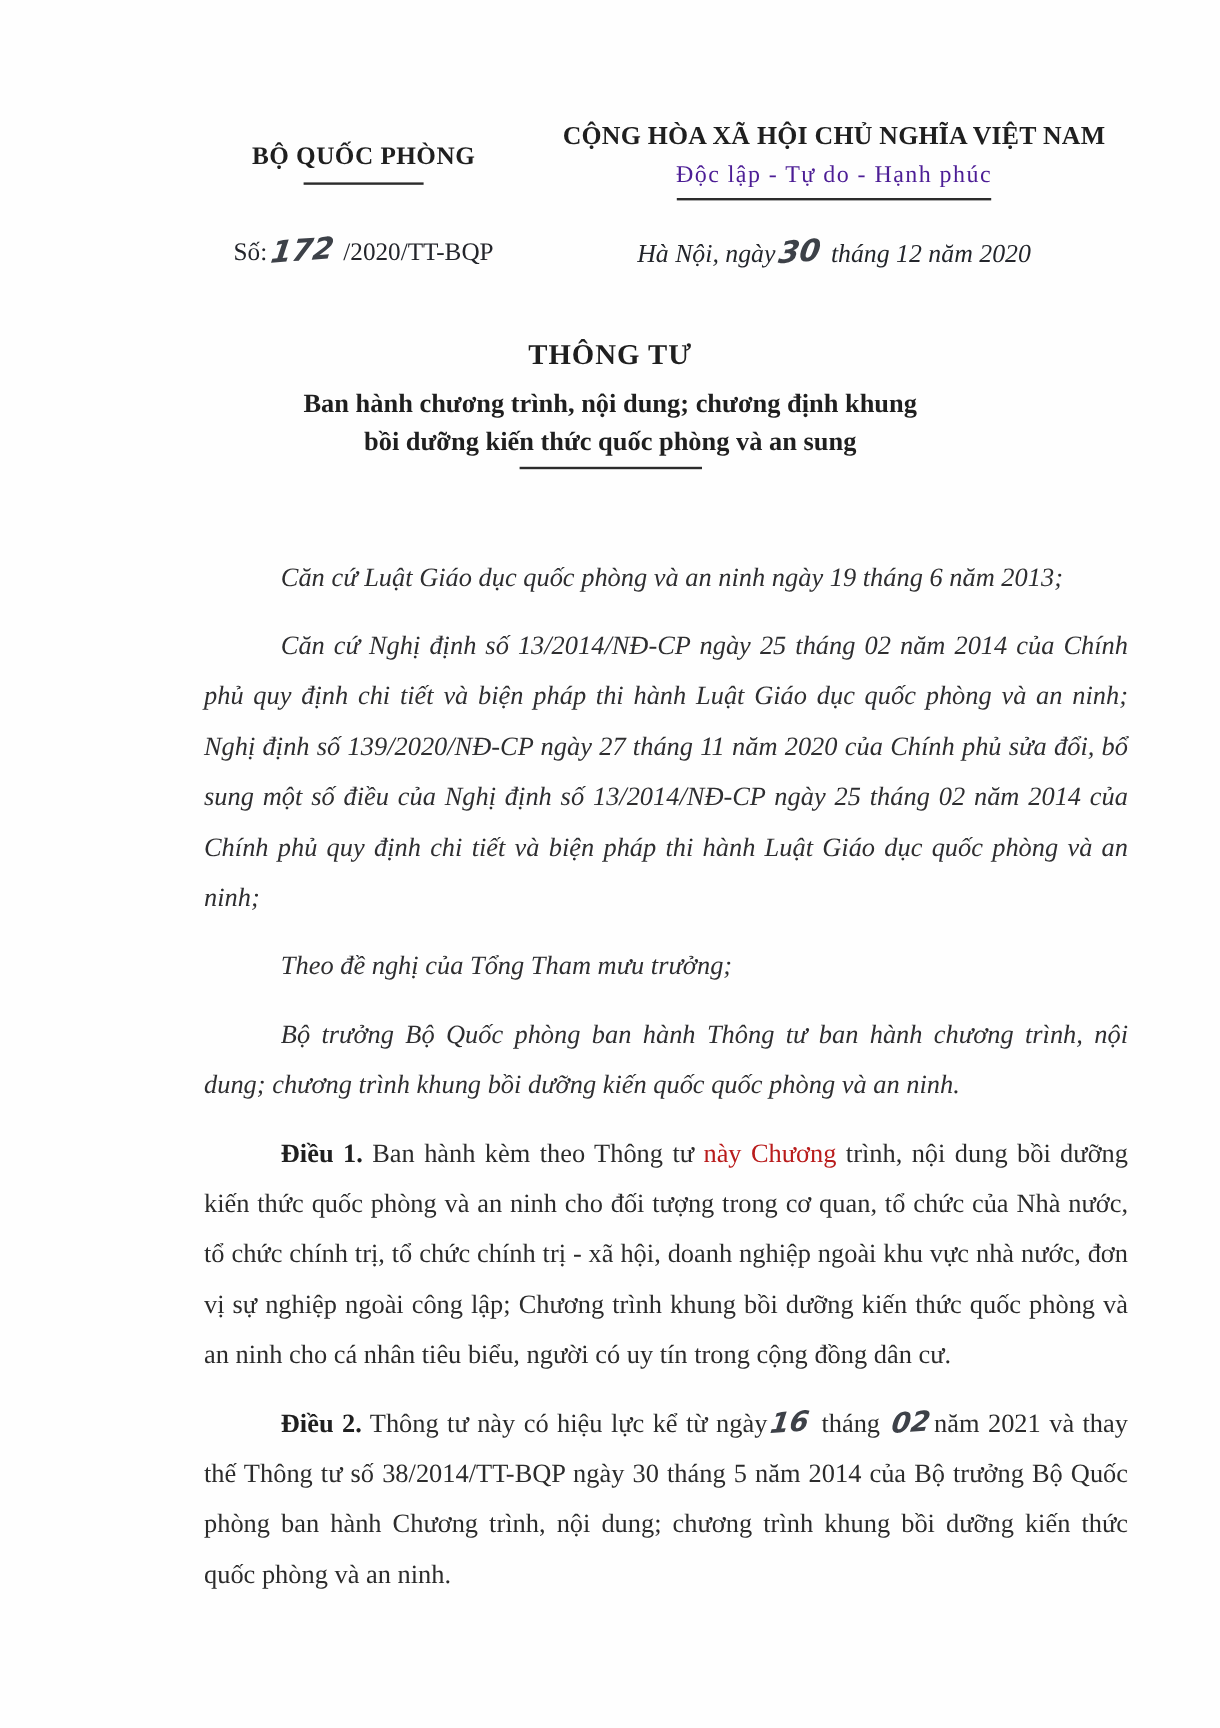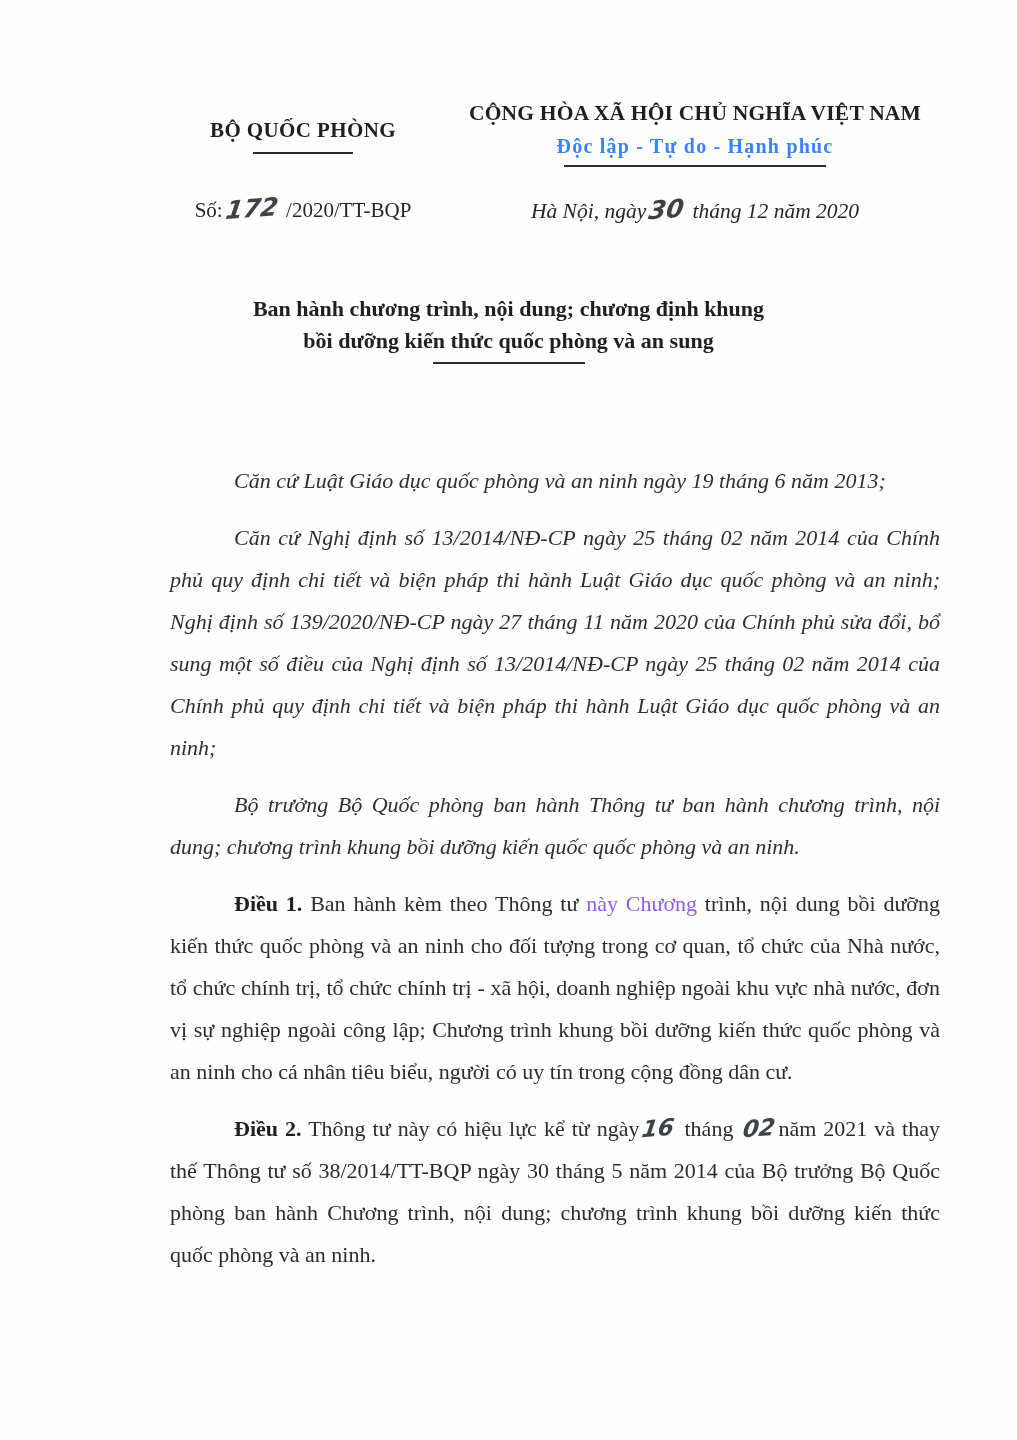--- a/index.html
+++ b/index.html
@@ -46,25 +46,25 @@
     text-align: center;
   }
   .nation-title {
     font-weight: bold;
     font-size: 21.5px;
     letter-spacing: 0.2px;
     color: #1f1f1f;
     white-space: nowrap;
   }
   .nation-motto {
-    font-weight: bold;
+    font-weight: normal;
     font-size: 20px;
     margin-top: 9px;
     letter-spacing: 1.2px;
-    color: #3b82f6;
+    color: #4c1d95;
   }
   .rule-motto { width: 262px; margin: 7px auto 0; }
   .place-date {
     font-style: italic;
     font-size: 21.5px;
     margin-top: 30px;
     color: #23252b;
     white-space: nowrap;
   }
 
@@ -101,21 +101,21 @@
   .doc-body p {
     font-size: 22px;
     line-height: 42px;
     margin: 0 0 15px 0;
     text-align: justify;
     text-indent: 64px;
   }
   .preamble { font-style: italic; color: #2e2e30; }
   .article { font-style: normal; color: #2c2c2c; }
   .article .label { font-weight: bold; color: #1f1f1f; }
-  .maroon-text { color: #8b5cf6; }
+  .maroon-text { color: #b91c1c; }
 
   
   .hw {
     font-family: "DejaVu Sans", sans-serif;
     font-style: italic;
     font-weight: bold;
     color: #3d4148;
     display: inline-block;
     transform: rotate(-4deg) skewX(-12deg);
     font-size: 25px;
@@ -137,28 +137,30 @@
   </div>
 
   <div class="header-right">
     <div class="nation-title">CỘNG HÒA XÃ HỘI CHỦ NGHĨA VIỆT NAM</div>
     <div class="nation-motto">Độc lập - Tự do - Hạnh phúc</div>
     <div class="rule rule-motto"></div>
     <div class="place-date"><span>Hà Nội, ngày</span><span class="hw">30</span><span> tháng 12 năm 2020</span></div>
   </div>
 
   <div class="title-block">
+    <div class="doc-type">THÔNG TƯ</div>
     <div class="doc-subject first">Ban hành chương trình, nội dung; chương định khung</div>
     <div class="doc-subject">bồi dưỡng kiến thức quốc phòng và an sung</div>
     <div class="rule rule-title"></div>
   </div>
 
   <div class="doc-body">
     <p class="preamble">Căn cứ Luật Giáo dục quốc phòng và an ninh ngày 19 tháng 6 năm 2013;</p>
     <p class="preamble">Căn cứ Nghị định số 13/2014/NĐ-CP ngày 25 tháng 02 năm 2014 của Chính phủ quy định chi tiết và biện pháp thi hành Luật Giáo dục quốc phòng và an ninh; Nghị định số 139/2020/NĐ-CP ngày 27 tháng 11 năm 2020 của Chính phủ sửa đổi, bổ sung một số điều của Nghị định số 13/2014/NĐ-CP ngày 25 tháng 02 năm 2014 của Chính phủ quy định chi tiết và biện pháp thi hành Luật Giáo dục quốc phòng và an ninh;</p>
+    <p class="preamble">Theo đề nghị của Tổng Tham mưu trưởng;</p>
     <p class="preamble">Bộ trưởng Bộ Quốc phòng ban hành Thông tư ban hành chương trình, nội dung; chương trình khung bồi dưỡng kiến quốc quốc phòng và an ninh.</p>
 
     <p class="article"><span class="label">Điều 1.</span><span> Ban hành kèm theo Thông tư </span><span class="maroon-text">này Chương</span><span> trình, nội dung bồi dưỡng kiến thức quốc phòng và an ninh cho đối tượng trong cơ quan, tổ chức của Nhà nước, tổ chức chính trị, tổ chức chính trị - xã hội, doanh nghiệp ngoài khu vực nhà nước, đơn vị sự nghiệp ngoài công lập; Chương trình khung bồi dưỡng kiến thức quốc phòng và an ninh cho cá nhân tiêu biểu, người có uy tín trong cộng đồng dân cư.</span></p>
 
     <p class="article"><span class="label">Điều 2.</span><span> Thông tư này có hiệu lực kể từ ngày</span><span class="hw hw-small">16</span><span> tháng </span><span class="hw hw-small">02</span><span>năm 2021  và thay thế Thông tư số 38/2014/TT-BQP ngày 30 tháng 5 năm 2014 của Bộ trưởng Bộ Quốc phòng ban hành Chương trình, nội dung; chương trình khung bồi dưỡng kiến thức quốc phòng và an ninh.</span></p>
   </div>
 
 </div>
 
 </body></html>

